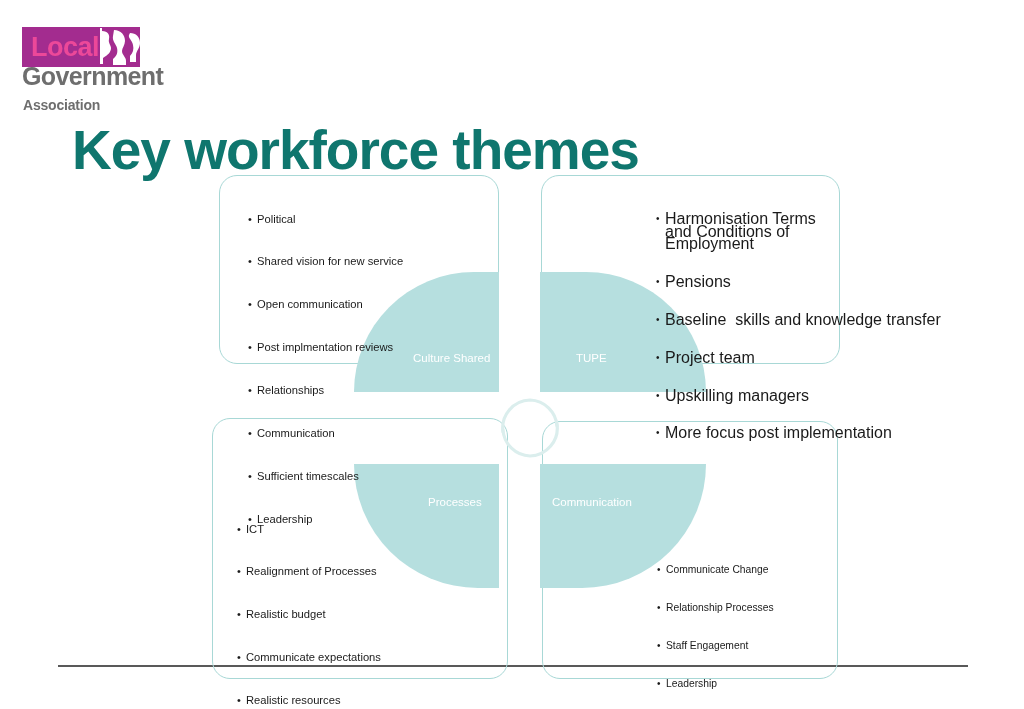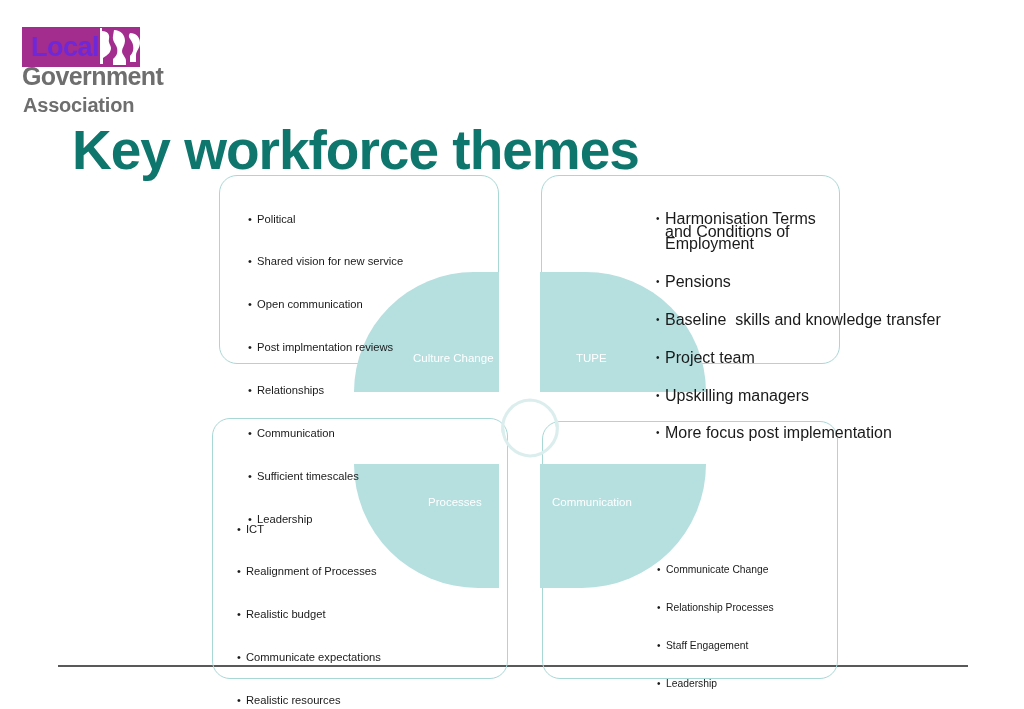--- a/index.html
+++ b/index.html
@@ -13,32 +13,32 @@
   .slide{position:absolute;inset:0;}
 
   
   .logo{position:absolute;left:22px;top:27px;width:148px;height:80px;}
   .logo-block{
     position:absolute;left:0;top:0;width:118px;height:40px;
     background:#a32c8f;
   }
   .logo-local{
     position:absolute;left:9px;top:4px;
-    color:#6d28d9;font-size:27px;font-weight:bold;line-height:32px;
+    color:#ec4899;font-size:27px;font-weight:bold;line-height:32px;
     letter-spacing:-0.5px;font-family:"Liberation Sans",sans-serif;
   }
   .logo-faces{position:absolute;left:78px;top:1px;width:42px;height:39px;}
   .logo-gov{
     position:absolute;left:0;top:35px;
     color:#6e6e6e;font-size:25px;font-weight:bold;line-height:29px;
     letter-spacing:-0.6px;
   }
   .logo-assoc{
     position:absolute;left:1px;top:70px;
-    color:#6e6e6e;font-size:20px;font-weight:bold;line-height:17px;
+    color:#6e6e6e;font-size:14px;font-weight:bold;line-height:17px;
     letter-spacing:-0.2px;
   }
 
   
   .title{
     position:absolute;left:72px;top:119px;
     color:#0f766e;
     font-size:55px;font-weight:bold;line-height:62px;
     letter-spacing:-1px;
     white-space:nowrap;
@@ -154,21 +154,21 @@
   <div class="box box-tr"></div>
   <div class="box box-bl"></div>
   <div class="box box-br"></div>
 
   <div class="wheel">
     <div class="quad q-tl"></div>
     <div class="quad q-tr"></div>
     <div class="quad q-bl"></div>
     <div class="quad q-br"></div>
 
-    <div class="q-label lbl-culture">Culture Change</div>
+    <div class="q-label lbl-culture">Culture Shared</div>
     <div class="q-label lbl-tupe">TUPE</div>
     <div class="q-label lbl-processes">Processes</div>
     <div class="q-label lbl-comm">Communication</div>
 
     <div class="centre-arcs">
       <svg width="80" height="80" viewBox="0 0 80 80" xmlns="http://www.w3.org/2000/svg">
         <path d="M13 44 A28 28 0 0 1 40 12 A28 28 0 0 1 67 38" fill="none" stroke="#dbeeed" stroke-width="3.2" stroke-linecap="round"></path>
         <path d="M67 36 A28 28 0 0 1 40 68 A28 28 0 0 1 13 42" fill="none" stroke="#dbeeed" stroke-width="3.2" stroke-linecap="round"></path>
       </svg>
     </div>

